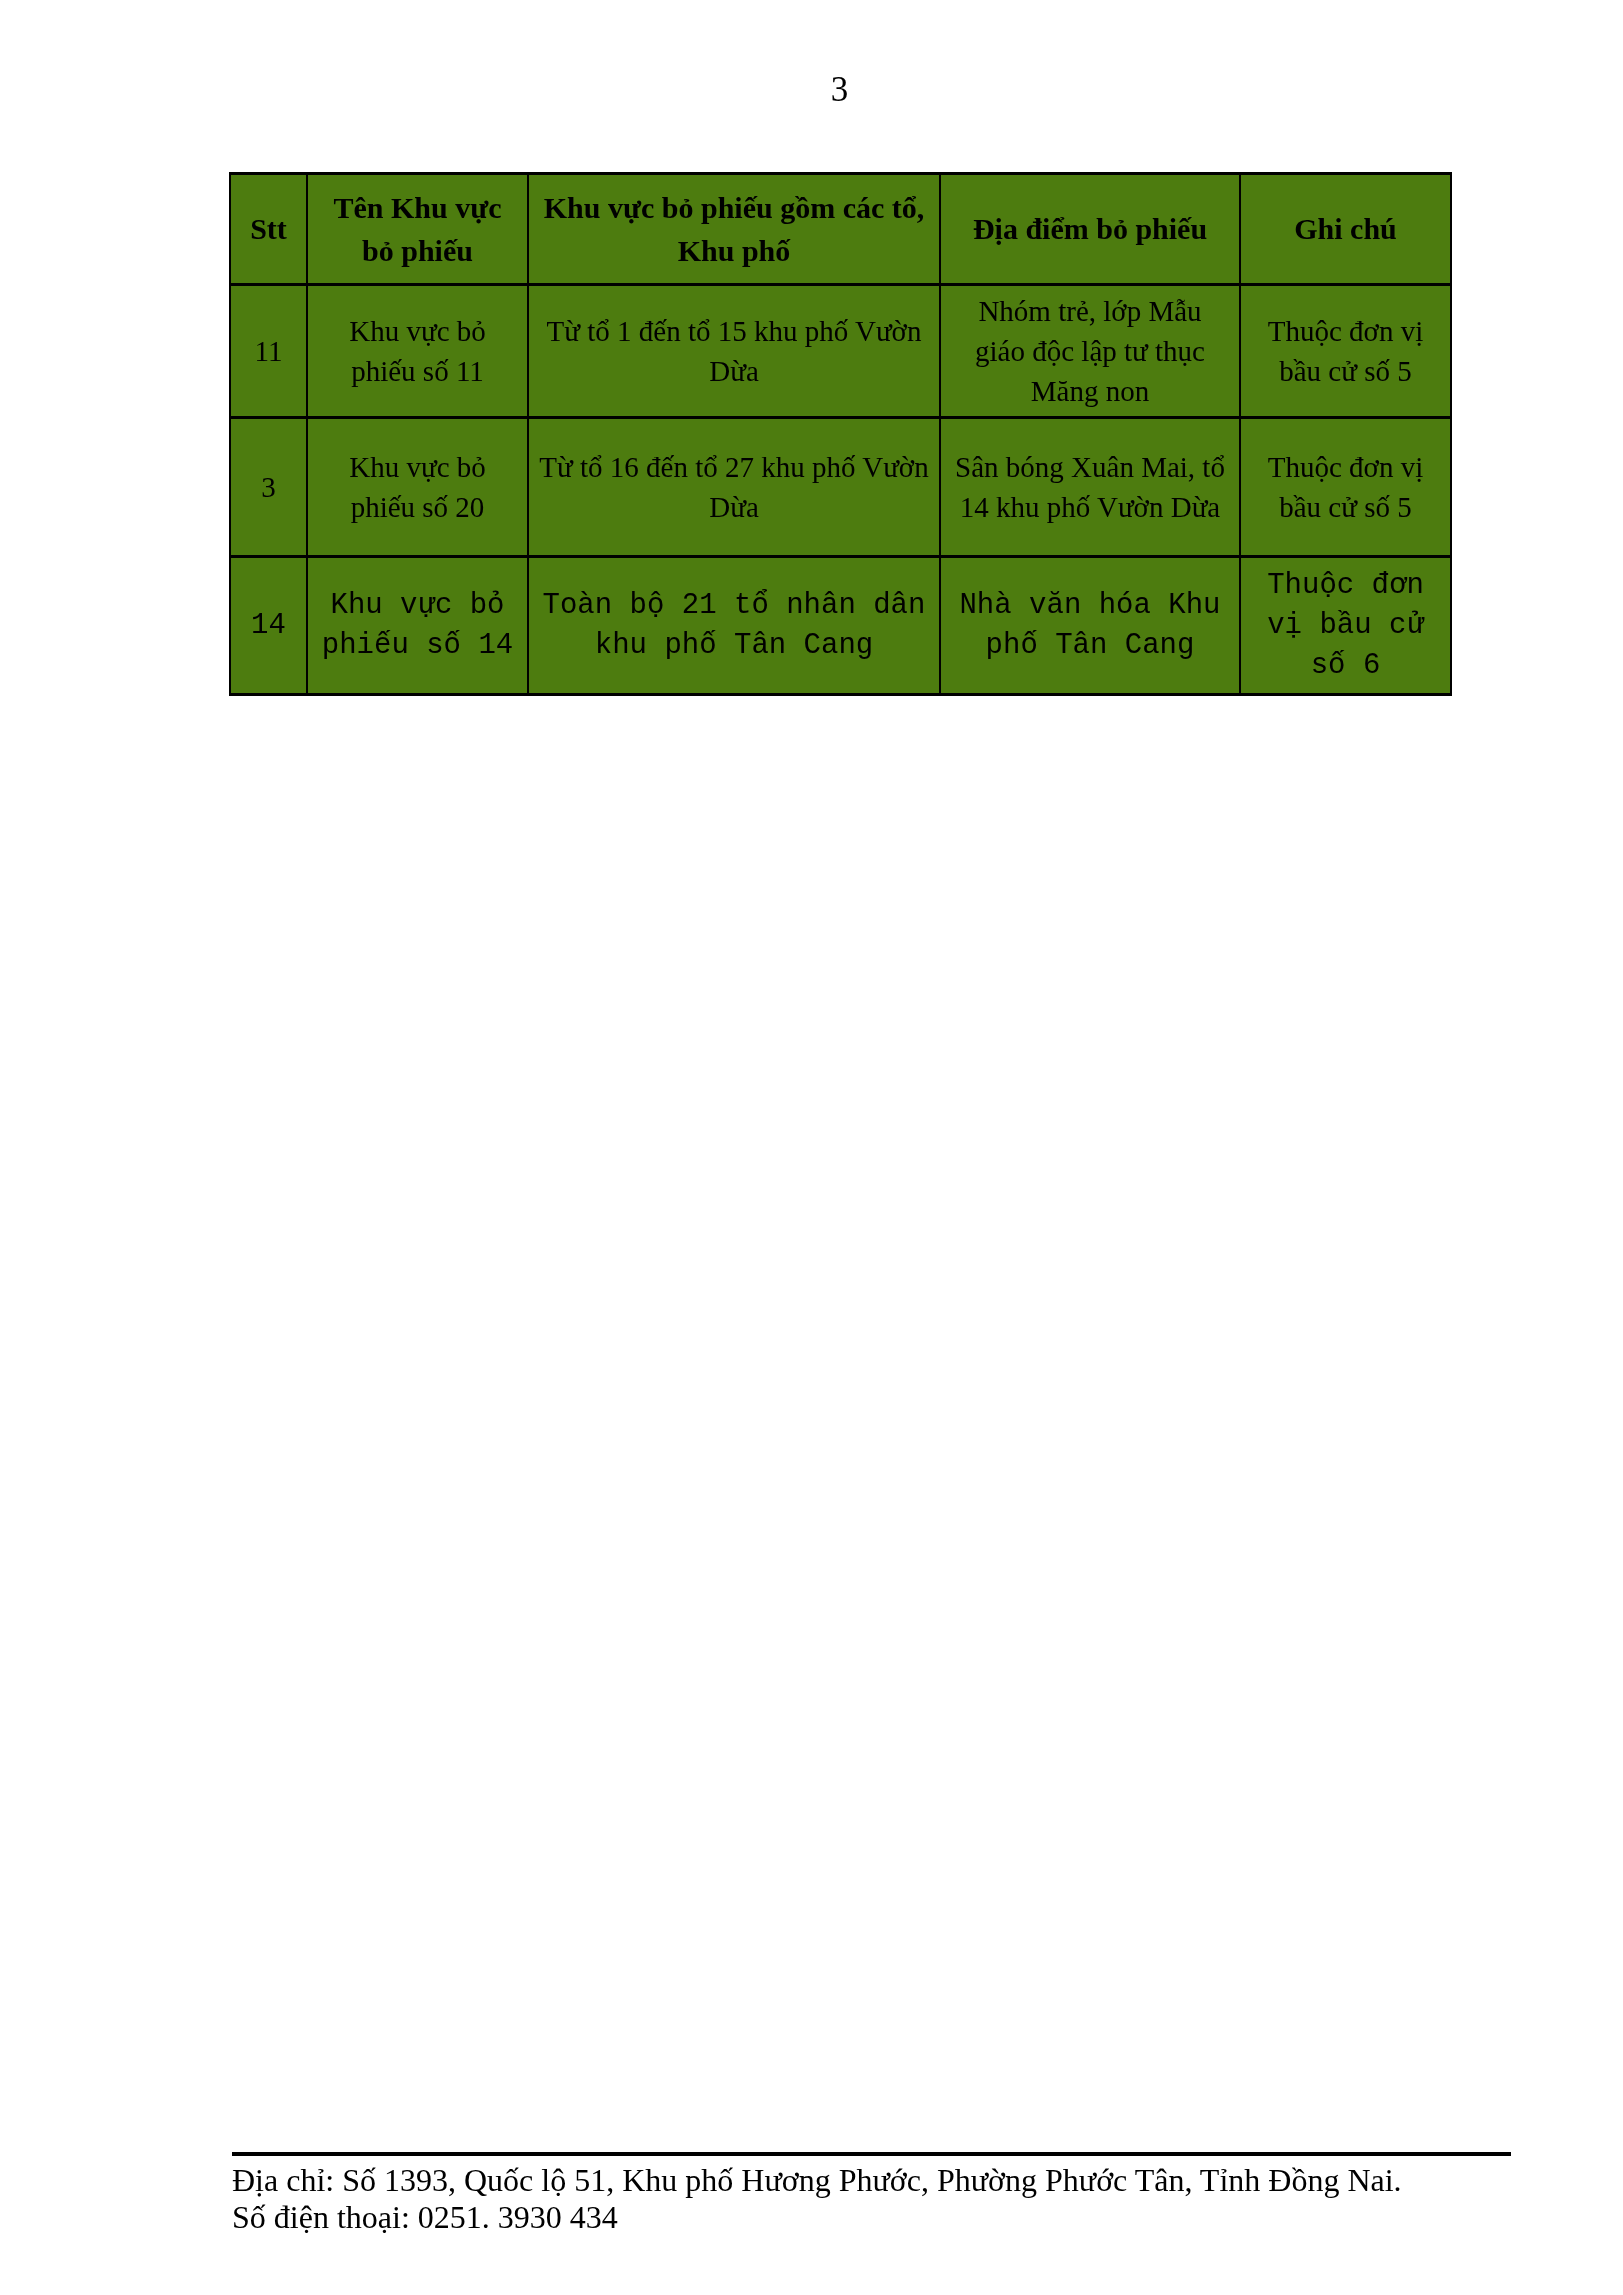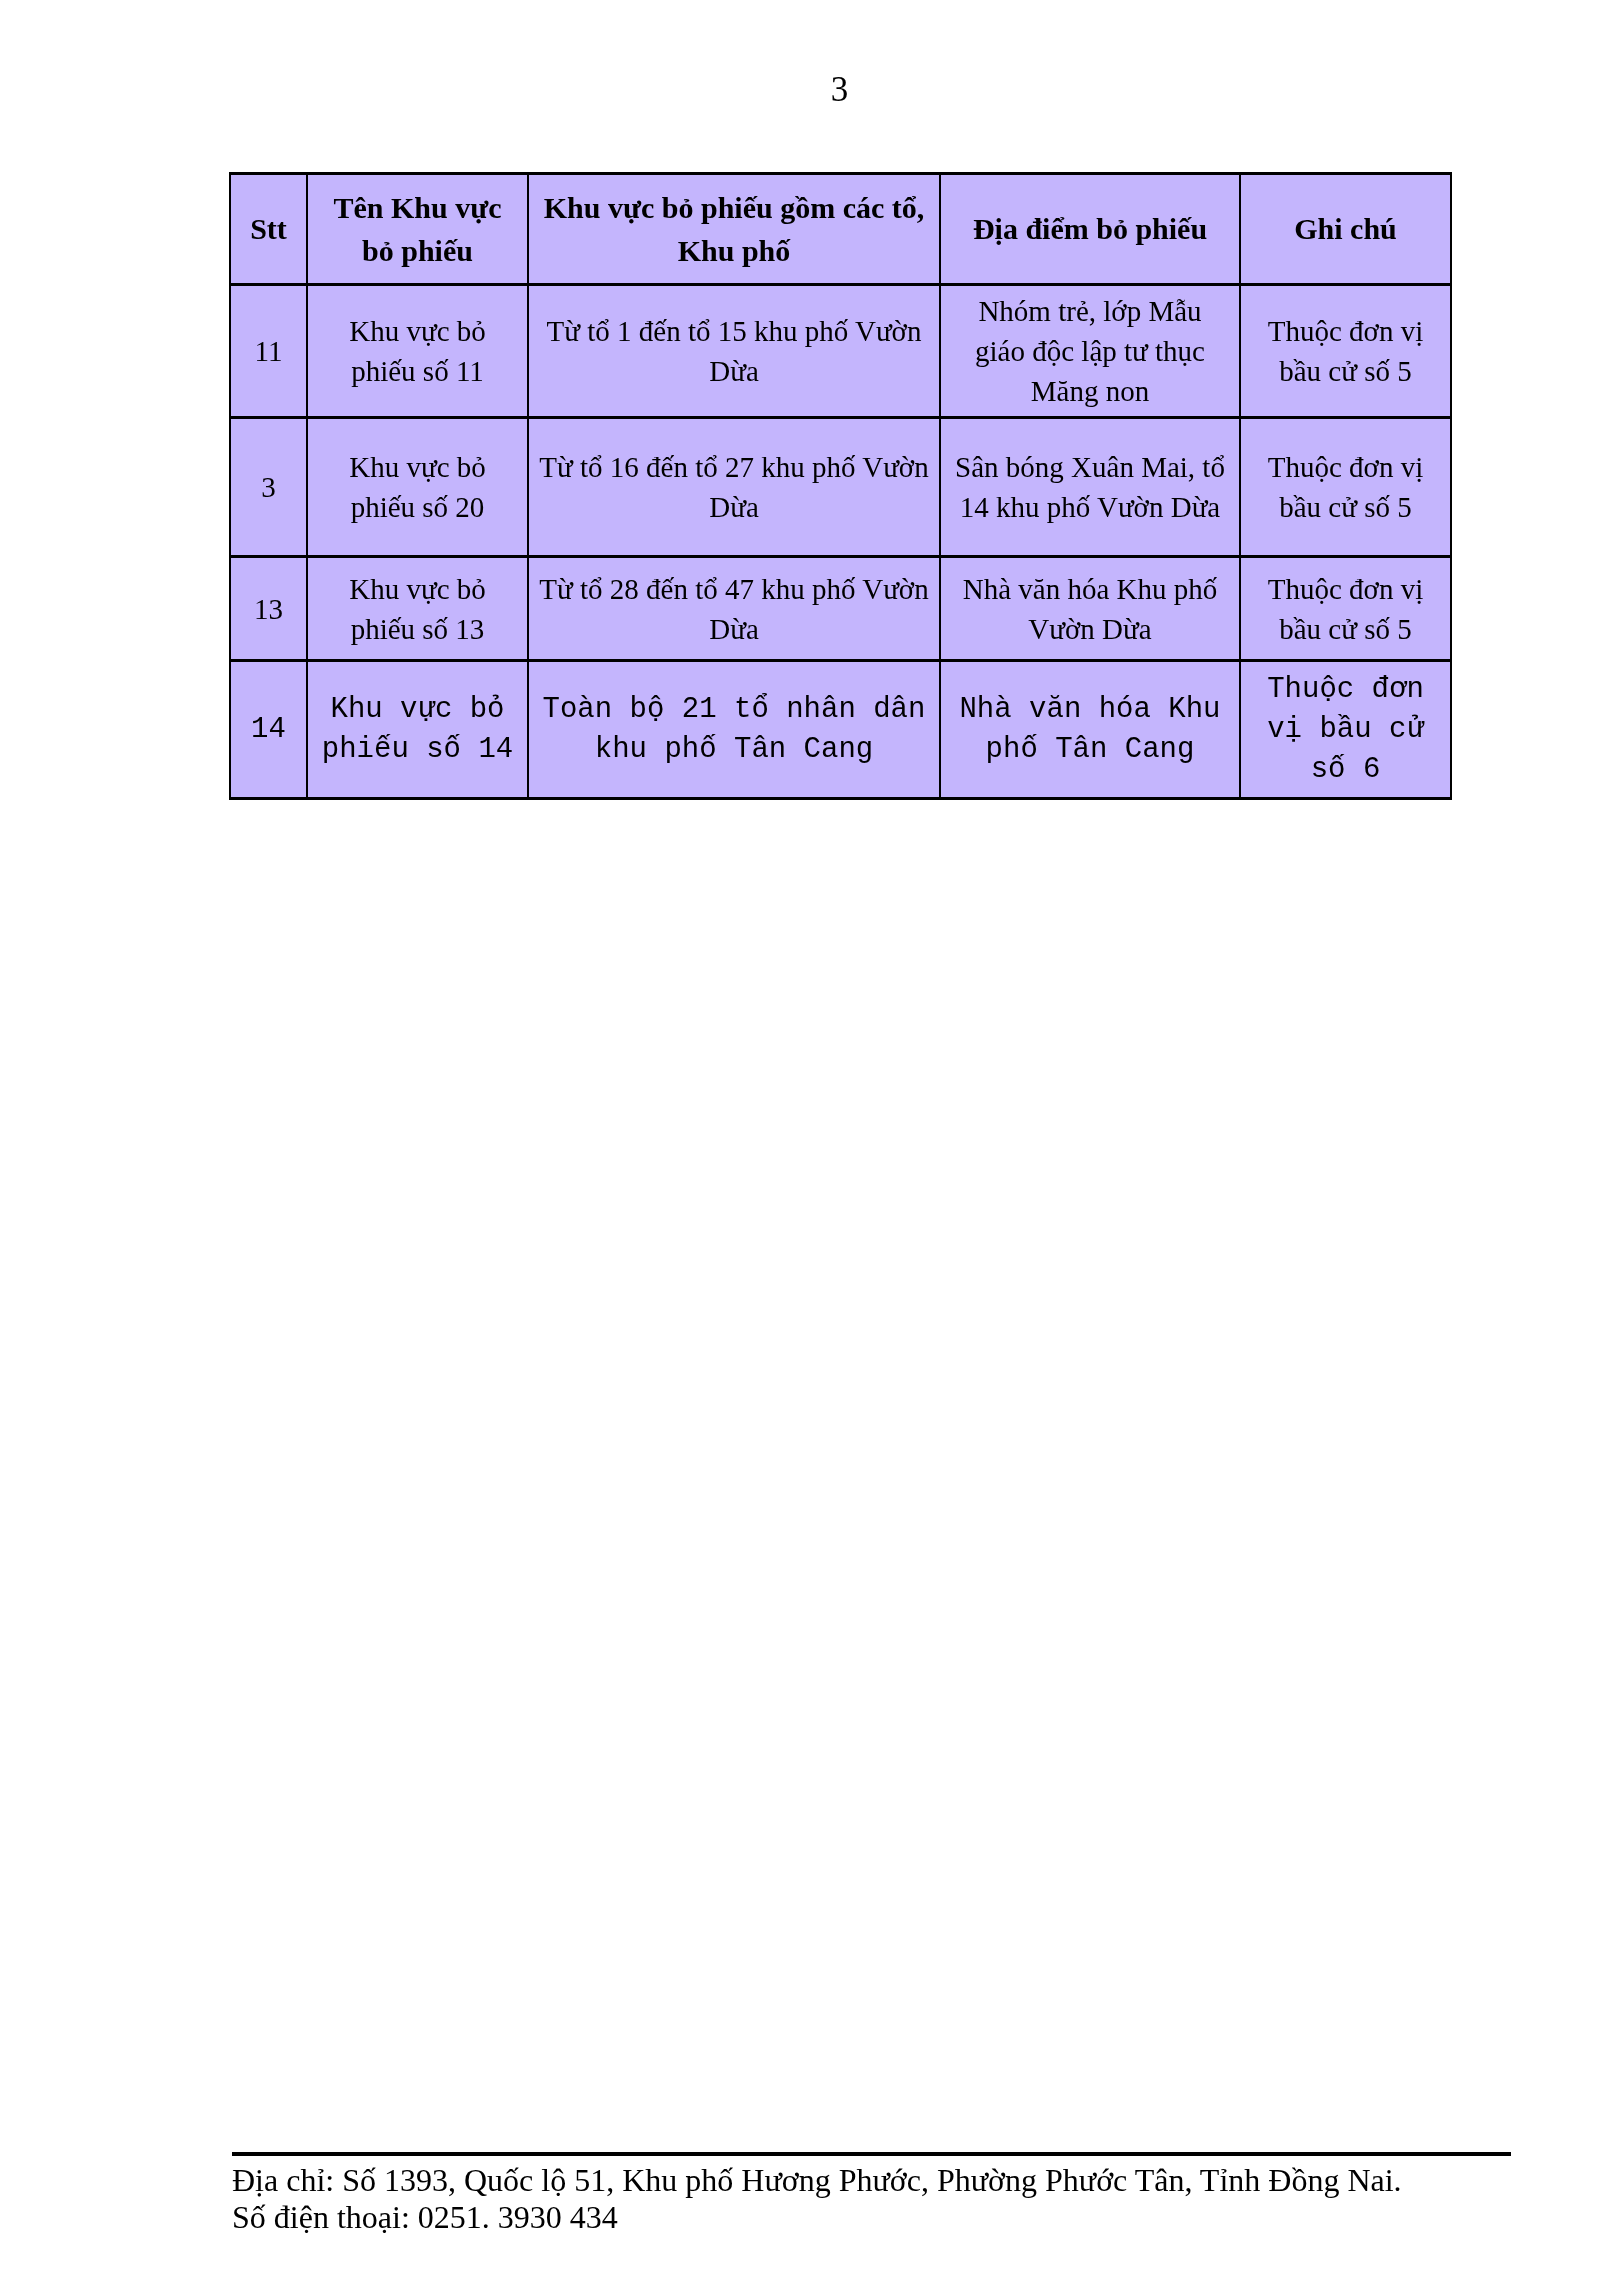--- a/index.html
+++ b/index.html
@@ -26,21 +26,21 @@
     line-height: 1.2;
   }
 
   table.voting-table {
     position: absolute;
     left: 229px;
     top: 172px;
     width: 1221px;
     border-collapse: collapse;
     table-layout: fixed;
-    background: #c4b5fd;
+    background: #4d7c0f;
   }
   table.voting-table th,
   table.voting-table td {
     border-left: 2.3px solid #000;
     border-right: 2.3px solid #000;
     border-top: 3.8px solid #000;
     border-bottom: 3.8px solid #000;
     text-align: center;
     vertical-align: middle;
     padding: 3.1px 9.2px;
@@ -113,27 +113,20 @@
       <td>Nhóm trẻ, lớp Mẫu giáo độc lập tư thục Măng non</td>
       <td>Thuộc đơn vị bầu cử số 5</td>
     </tr>
     <tr class="row-h-182">
       <td>3</td>
       <td>Khu vực bỏ phiếu số 20</td>
       <td>Từ tổ 16 đến tổ 27 khu phố Vườn Dừa</td>
       <td>Sân bóng Xuân Mai, tổ 14 khu phố Vườn Dừa</td>
       <td>Thuộc đơn vị bầu cử số 5</td>
     </tr>
-    <tr class="row-h-136">
-      <td>13</td>
-      <td>Khu vực bỏ phiếu số 13</td>
-      <td>Từ tổ 28 đến tổ 47 khu phố Vườn Dừa</td>
-      <td>Nhà văn hóa Khu phố Vườn Dừa</td>
-      <td>Thuộc đơn vị bầu cử số 5</td>
-    </tr>
     <tr class="row-h-180">
       <td>14</td>
       <td>Khu vực bỏ phiếu số 14</td>
       <td>Toàn bộ 21 tổ nhân dân khu phố Tân Cang</td>
       <td>Nhà văn hóa Khu phố Tân Cang</td>
       <td>Thuộc đơn vị bầu cử số 6</td>
     </tr>
   </tbody>
 </table>
 

